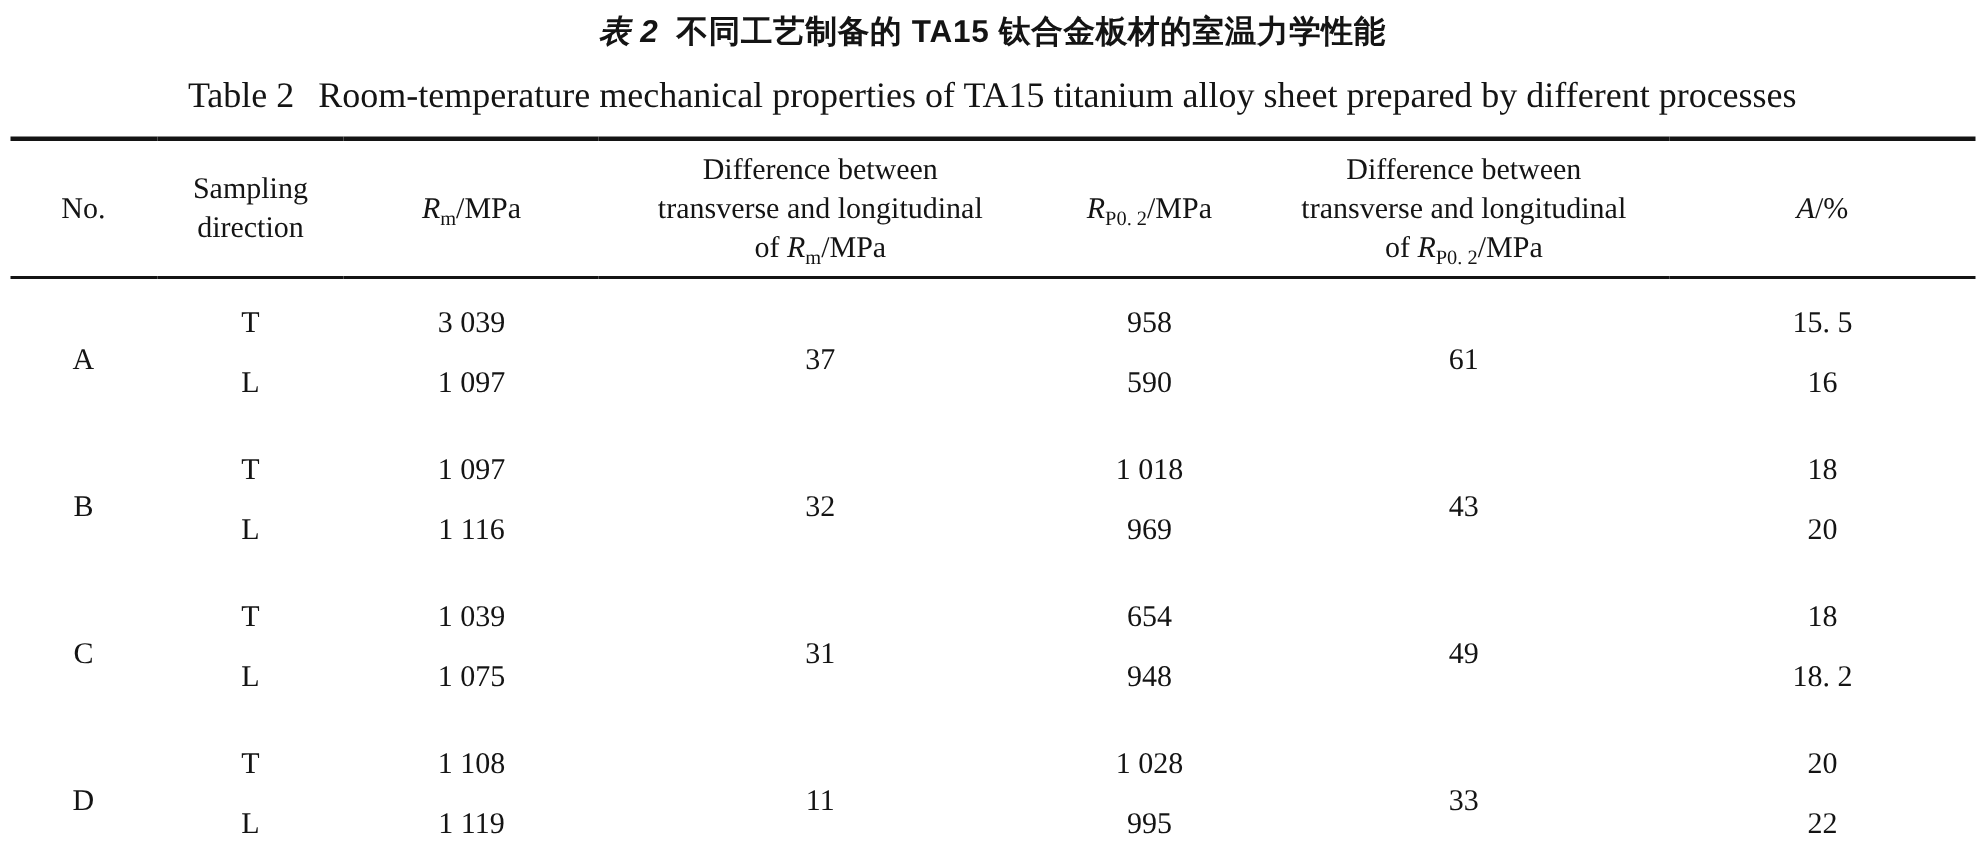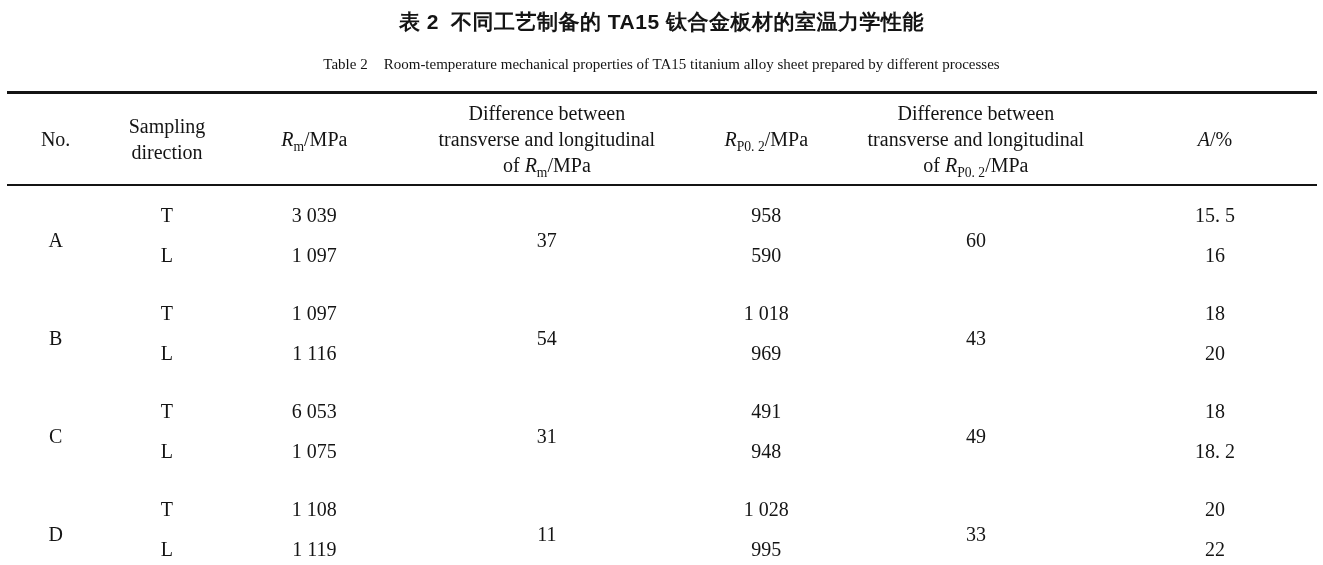--- a/index.html
+++ b/index.html
@@ -17,24 +17,24 @@
     overflow: hidden;
   }
   .caption-zh {
     text-align: center;
     font-family: "Liberation Sans", sans-serif;
     font-weight: 700;
     font-size: 21px;
     line-height: 26px;
     letter-spacing: 0.5px;
   }
-  .caption-zh .cap-label { margin-right: 12px; }
+  .caption-zh .cap-label { margin-right: 12px; font-style: italic; }
   .caption-en {
     text-align: center;
-    font-size: 15px;
+    font-size: 24px;
     line-height: 24px;
     margin-top: 17px;
   }
   .caption-en .cap-label { margin-right: 16px; }
   table.props-table {
     width: 1310px;
     margin: 15px auto 0 auto;
     border-collapse: collapse;
     border-top: 3px solid #141414;
     border-bottom: 3px solid #141414;
@@ -126,52 +126,52 @@
     </tr>
   </thead>
   <tbody>
 
     <tr class="row-first">
       <td rowspan="2">A</td>
       <td>T</td>
       <td>3 039</td>
       <td rowspan="2">37</td>
       <td>958</td>
-      <td rowspan="2">60</td>
+      <td rowspan="2">61</td>
       <td>15. 5</td>
     </tr>
     <tr class="row-last">
       <td>L</td>
       <td>1 097</td>
       <td>590</td>
       <td>16</td>
     </tr>
 
     <tr class="row-first">
       <td rowspan="2">B</td>
       <td>T</td>
       <td>1 097</td>
-      <td rowspan="2">54</td>
+      <td rowspan="2">32</td>
       <td>1 018</td>
       <td rowspan="2">43</td>
       <td>18</td>
     </tr>
     <tr class="row-last">
       <td>L</td>
       <td>1 116</td>
       <td>969</td>
       <td>20</td>
     </tr>
 
     <tr class="row-first">
       <td rowspan="2">C</td>
       <td>T</td>
-      <td>6 053</td>
+      <td>1 039</td>
       <td rowspan="2">31</td>
-      <td>491</td>
+      <td>654</td>
       <td rowspan="2">49</td>
       <td>18</td>
     </tr>
     <tr class="row-last">
       <td>L</td>
       <td>1 075</td>
       <td>948</td>
       <td>18. 2</td>
     </tr>
 

